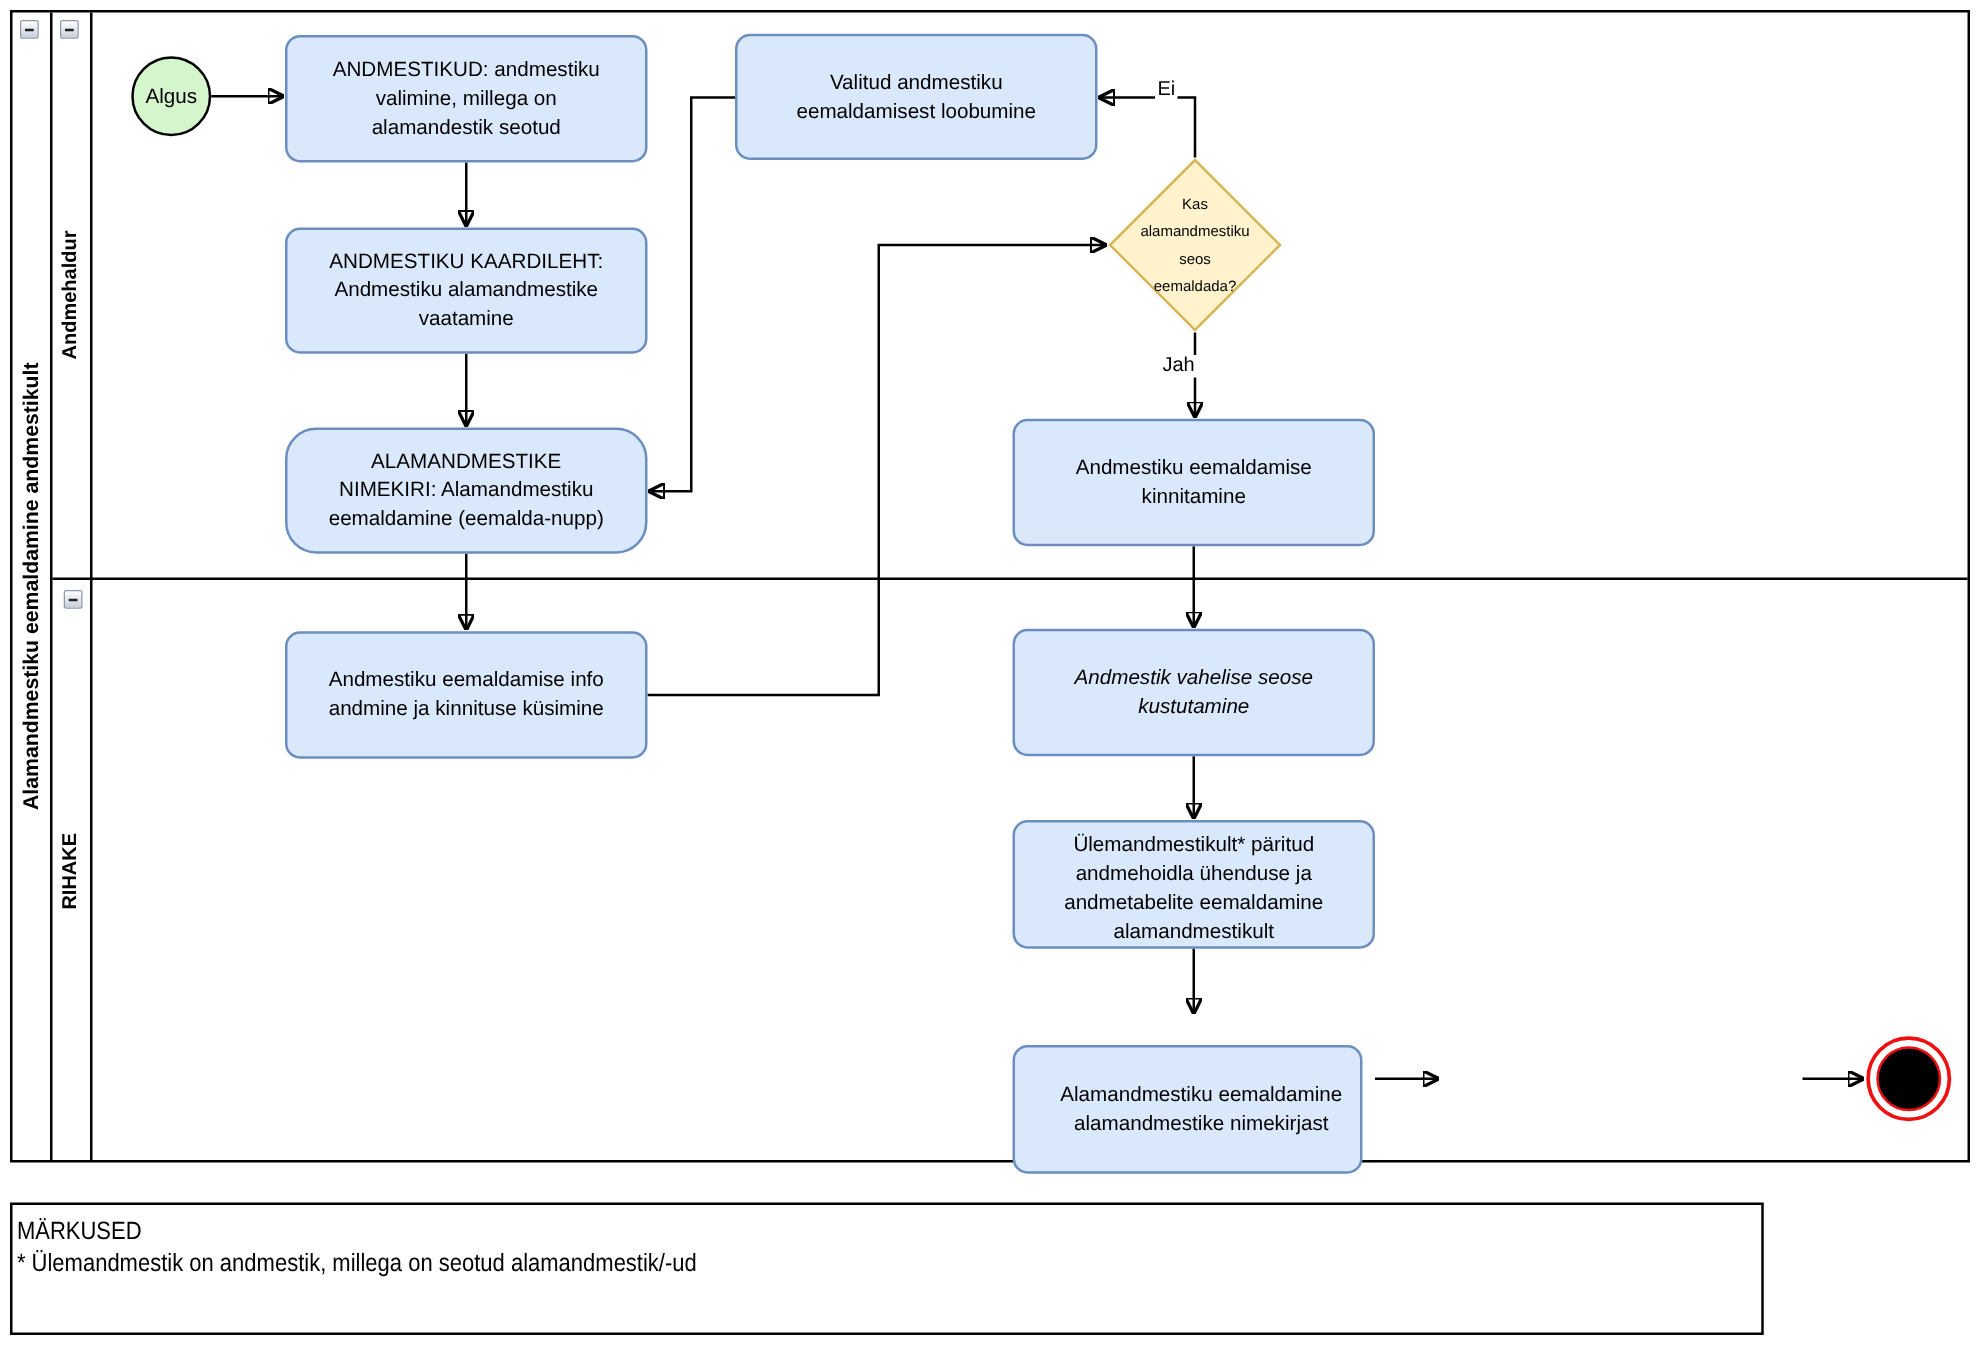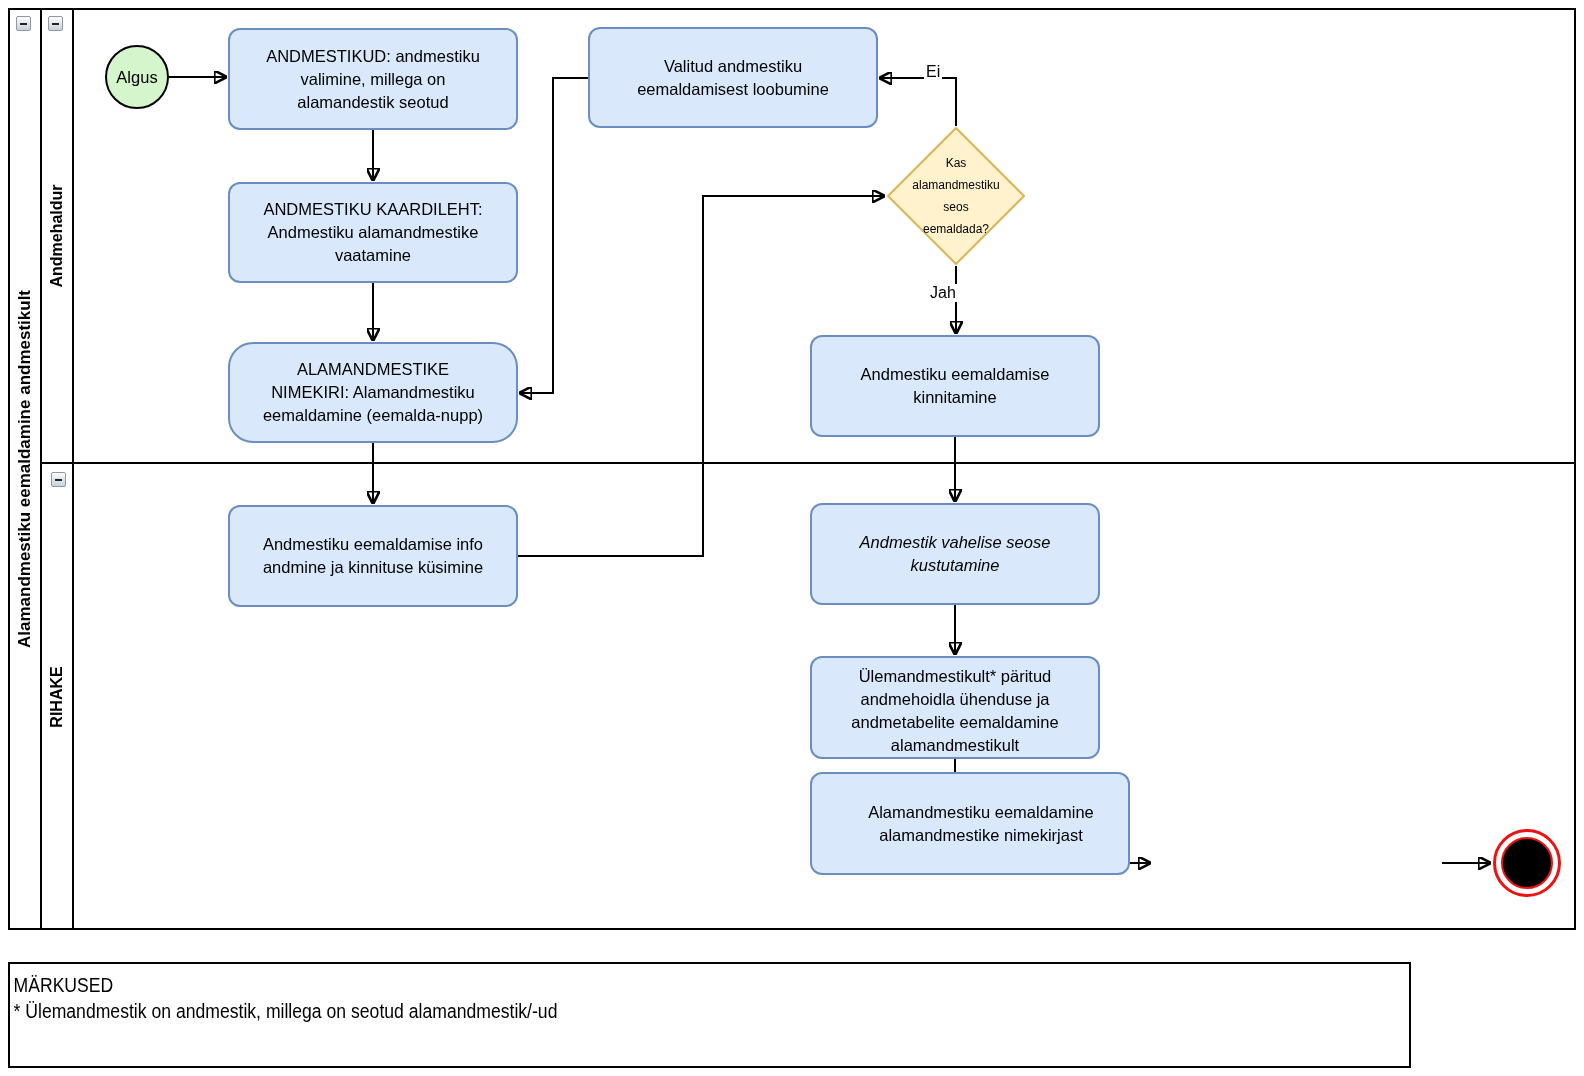--- a/index.html
+++ b/index.html
@@ -161,21 +161,21 @@
 kustutamine</span>
   </div>
 
   <div class="task" style="left:810px;top:656px;width:290px;height:103px;align-items:flex-end;">
     <span class="node-label">Ülemandmestikult* päritud
 andmehoidla ühenduse ja
 andmetabelite eemaldamine
 alamandmestikult</span>
   </div>
 
-  <div class="task" style="left:810px;top:772px;width:320px;height:103px;padding-left:22px;">
+  <div class="task" style="left:810px;top:836px;width:280px;height:103px;padding-left:22px;">
     <span class="node-label">Alamandmestiku eemaldamine
 alamandmestike nimekirjast</span>
   </div>
 
 
   <div class="event end-event" style="left:1493px;top:829px;width:68px;height:68px;">
     <span class="end-inner"></span>
   </div>
 
   <div class="notes">

